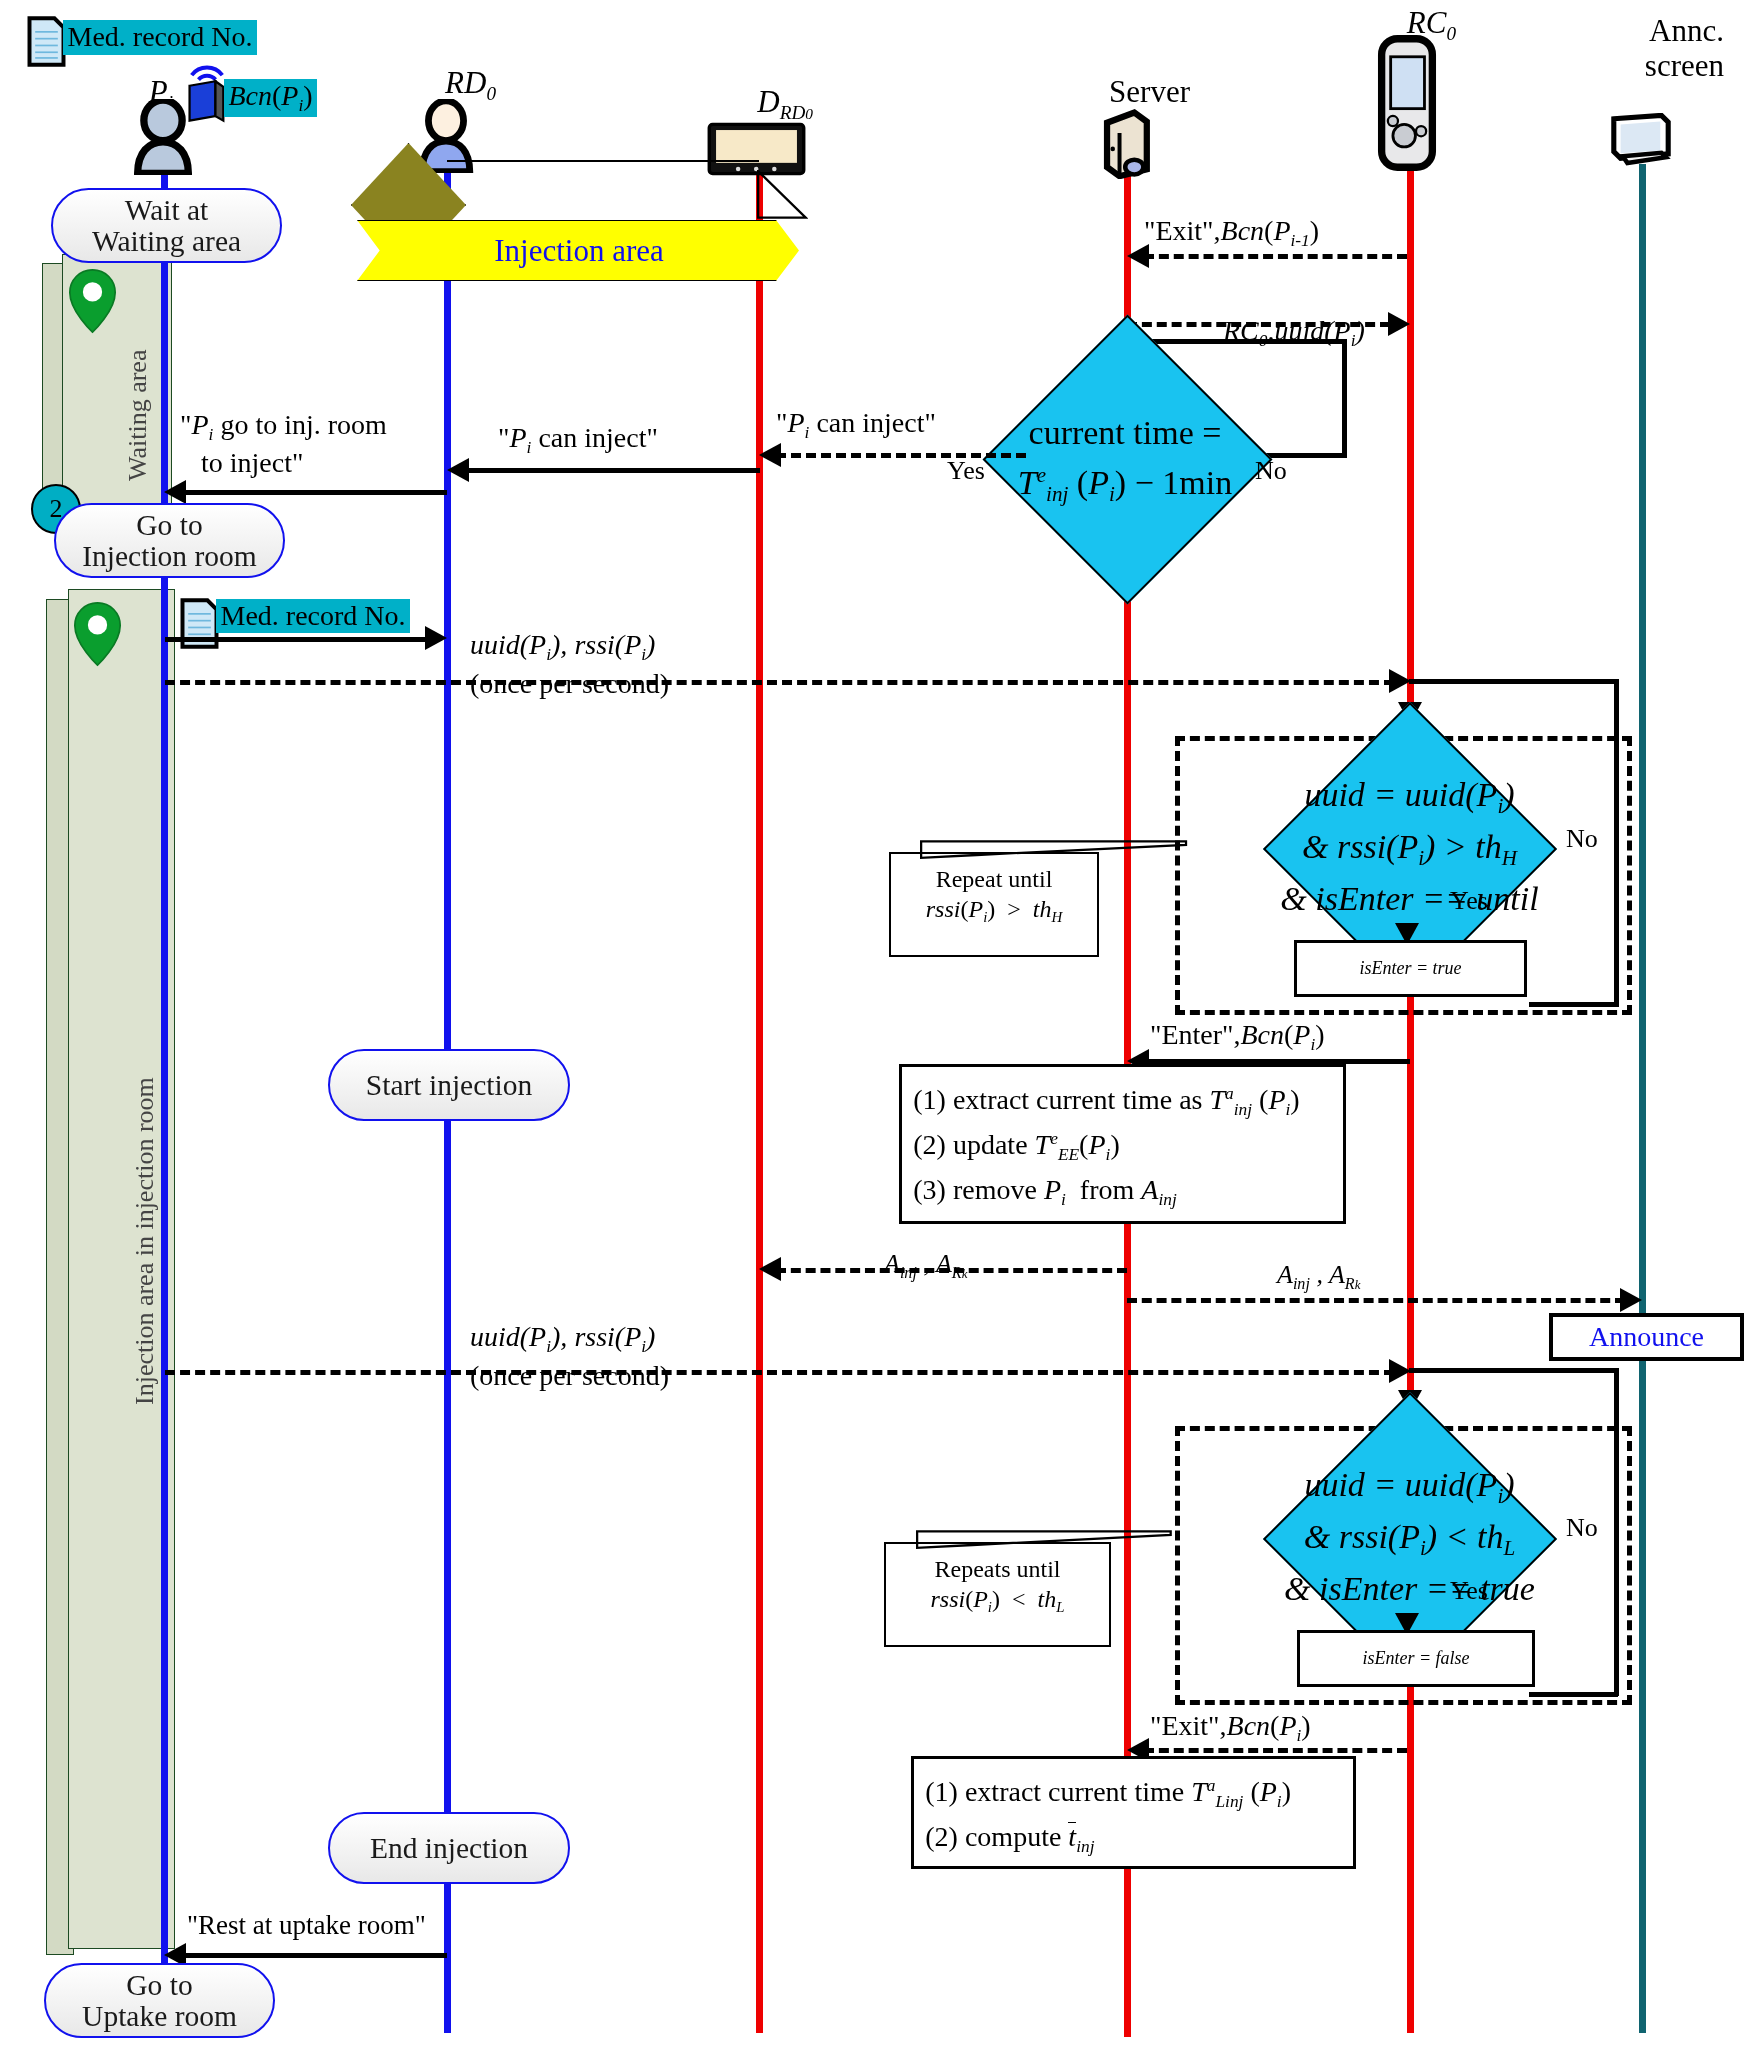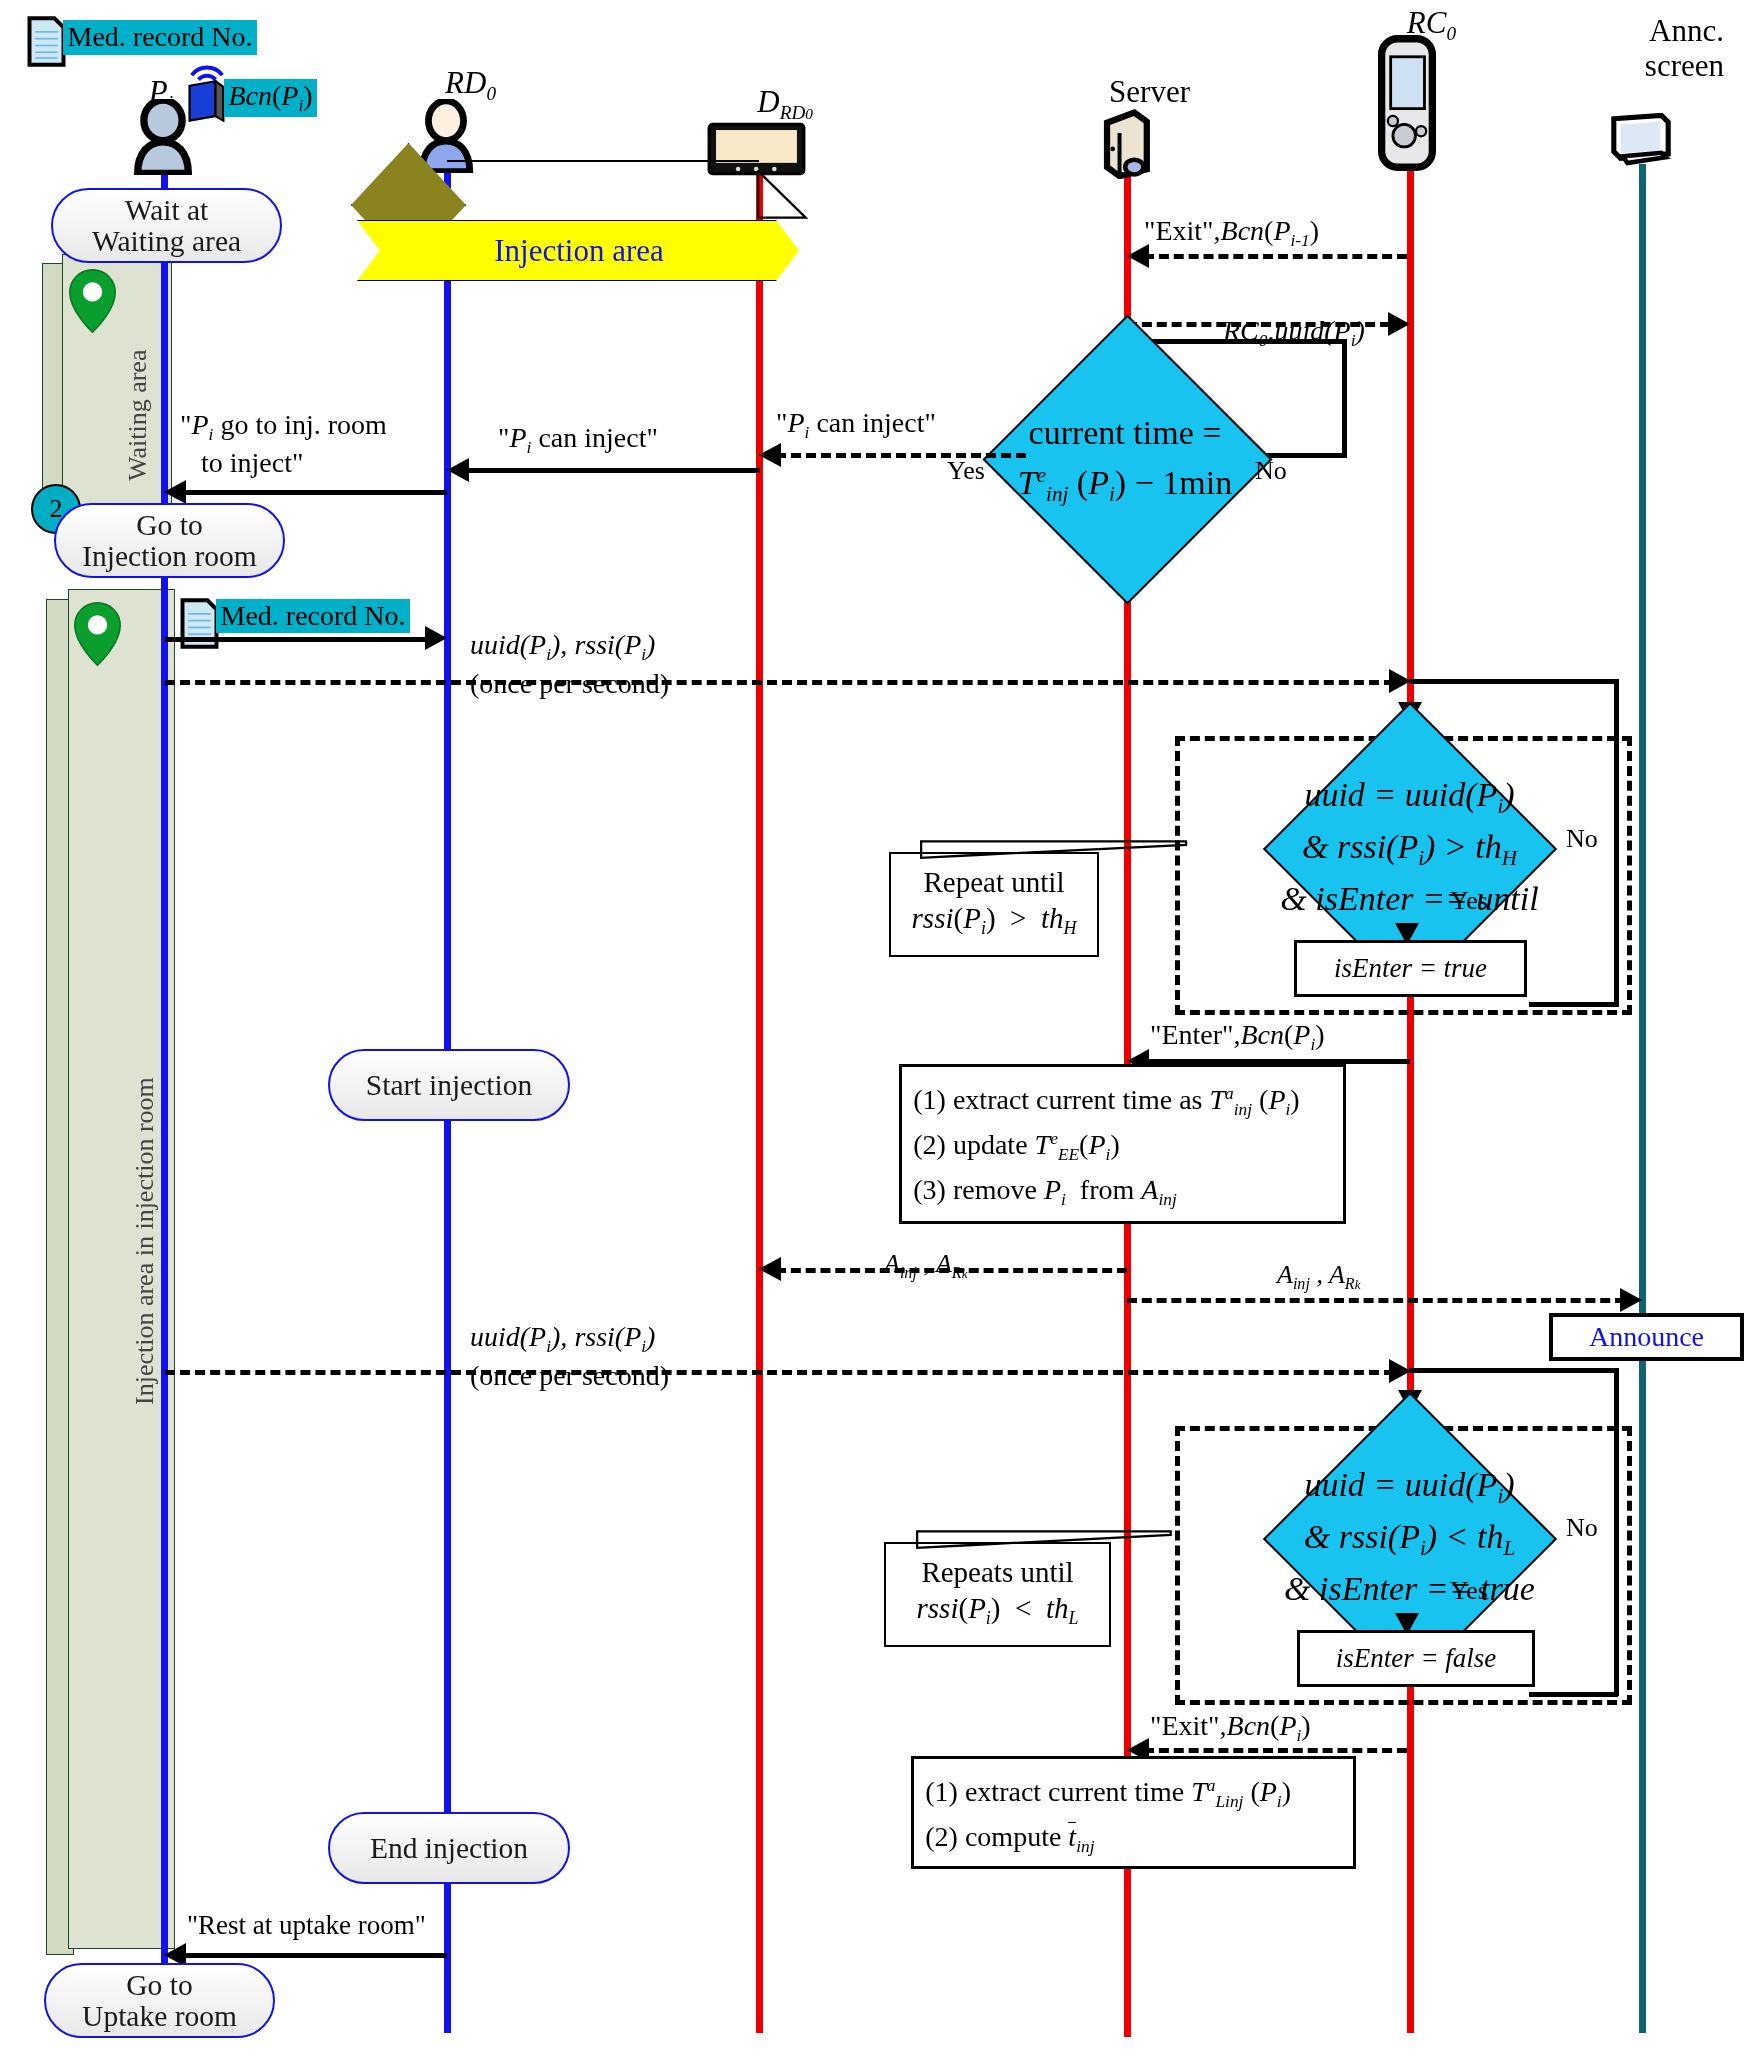--- a/index.html
+++ b/index.html
@@ -24,31 +24,31 @@
   .ahead.right{border-top:12.5px solid transparent;border-bottom:12.5px solid transparent;border-left:22.7px solid #000;}
   .ahead.down{border-left:12.5px solid transparent;border-right:12.5px solid transparent;border-top:22.7px solid #000;}
   .stadium{position:absolute;border:2.3px solid #1111ee;border-radius:51px;
            background:linear-gradient(#ffffff,#e8e8e8);
            display:flex;align-items:center;justify-content:center;
            text-align:center;font-size:29.5px;color:#1a1a1a;line-height:1.05;}
   .actbox{position:absolute;border:3.4px solid #000;background:#fff;
           font-size:28px;color:#000;padding:8px 11.3px;box-sizing:border-box;}
   .actbox .ln{margin:9px 0;white-space:nowrap;}
   .notebox{position:absolute;border:2.3px solid #000;background:#fff;
-           font-size:29px;color:#000;box-sizing:border-box;padding:10.2px 9px;
+           font-size:24px;color:#000;box-sizing:border-box;padding:10.2px 9px;
            text-align:center;line-height:1.25;}
   .diamond{position:absolute;background:#19c3f0;border:2.8px solid #000;
            transform:rotate(45deg);}
   .diamond-text{position:absolute;display:flex;flex-direction:column;
            align-items:center;justify-content:center;text-align:center;
            font-size:34px;color:#000;line-height:1.45;}
   .loopbox{position:absolute;border:5.1px dashed #000;}
   .smallbox{position:absolute;border:3.4px solid #000;background:#fff;
             display:flex;align-items:center;justify-content:center;
-            font-size:27px;font-style:italic;}
+            font-size:18px;font-style:italic;}
   .tagbox{position:absolute;background:#00b0c8;font-size:28px;
           color:#000;padding:1.1px 4.5px;white-space:nowrap;}
   .vline{position:absolute;background:#000;width:5.1px;}
   .hline{position:absolute;background:#000;height:5.1px;}
   .region{position:absolute;background:#dde3d0;border:1.7px solid #1c4a22;}
   .region-side{position:absolute;background:#d3dac4;border:1.7px solid #1c4a22;}
   .vtext{position:absolute;font-size:26px;color:#444;
          transform:rotate(-90deg);transform-origin:left top;white-space:nowrap;}
   .yellowband{position:absolute;background:#ffff00;border:1.7px solid #000;
          display:flex;align-items:center;justify-content:center;

